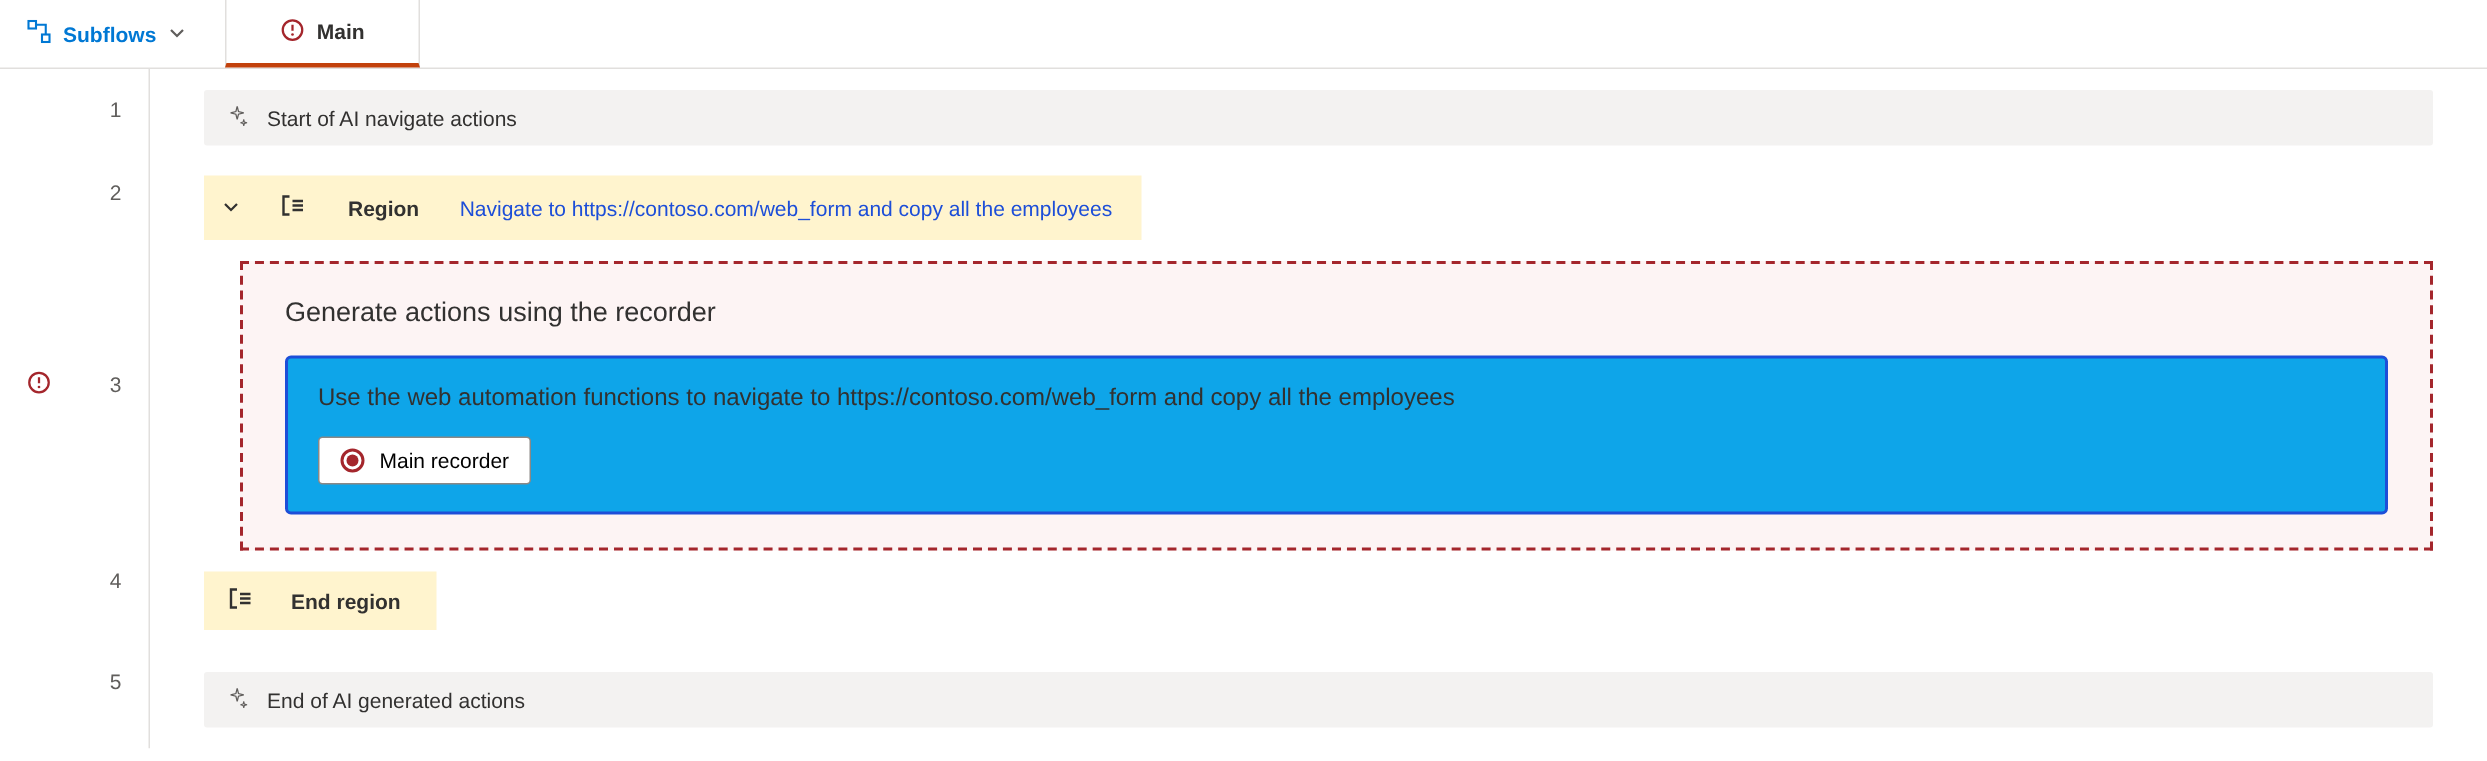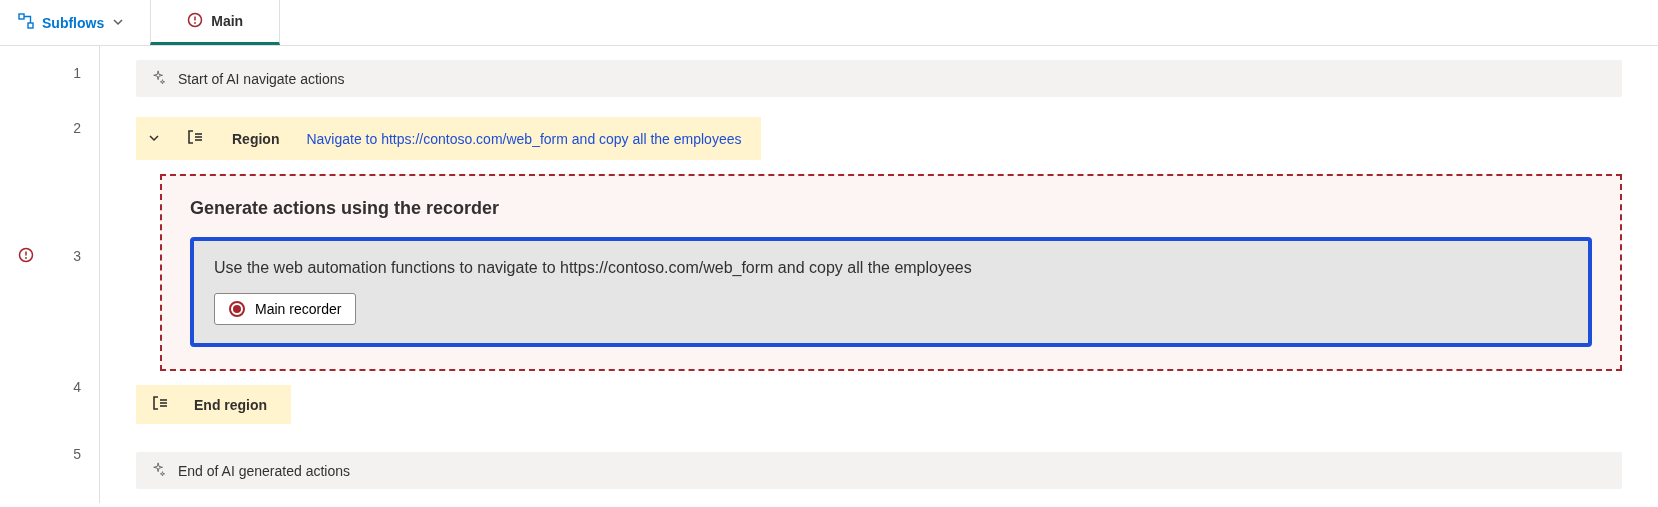--- a/index.html
+++ b/index.html
@@ -33,21 +33,21 @@
     .subflows-btn .chev {
       color: #605e5c;
     }
     .tab {
       display: flex;
       align-items: center;
       gap: 8px;
       padding: 0 36px;
       border: 1px solid #e1dfdd;
       border-top: none;
-      border-bottom: 3px solid #0f766e;
+      border-bottom: 3px solid #c2410c;
       margin-left: 8px;
       font-weight: 600;
       color: #323130;
       cursor: pointer;
     }
     .content {
       display: flex;
     }
     .gutter {
       width: 100px;
@@ -104,27 +104,27 @@
       font-weight: 600;
     }
     .recorder-box {
       border: 2px dashed #a4262c;
       background: #fdf4f4;
       padding: 22px 28px;
       margin-left: 24px;
     }
     .recorder-title {
       font-size: 18px;
-      font-weight: 700;
+      font-weight: 400;
       color: #323130;
       margin-bottom: 18px;
     }
     .recorder-inner {
-      background: #e5e5e5;
-      border: 4px solid #1d4ed8;
+      background: #0ea5e9;
+      border: 2px solid #1d4ed8;
       border-radius: 4px;
       padding: 18px 20px;
     }
     .recorder-desc {
       font-size: 16px;
       margin-bottom: 16px;
     }
     .open-recorder-btn {
       display: inline-flex;
       align-items: center;

